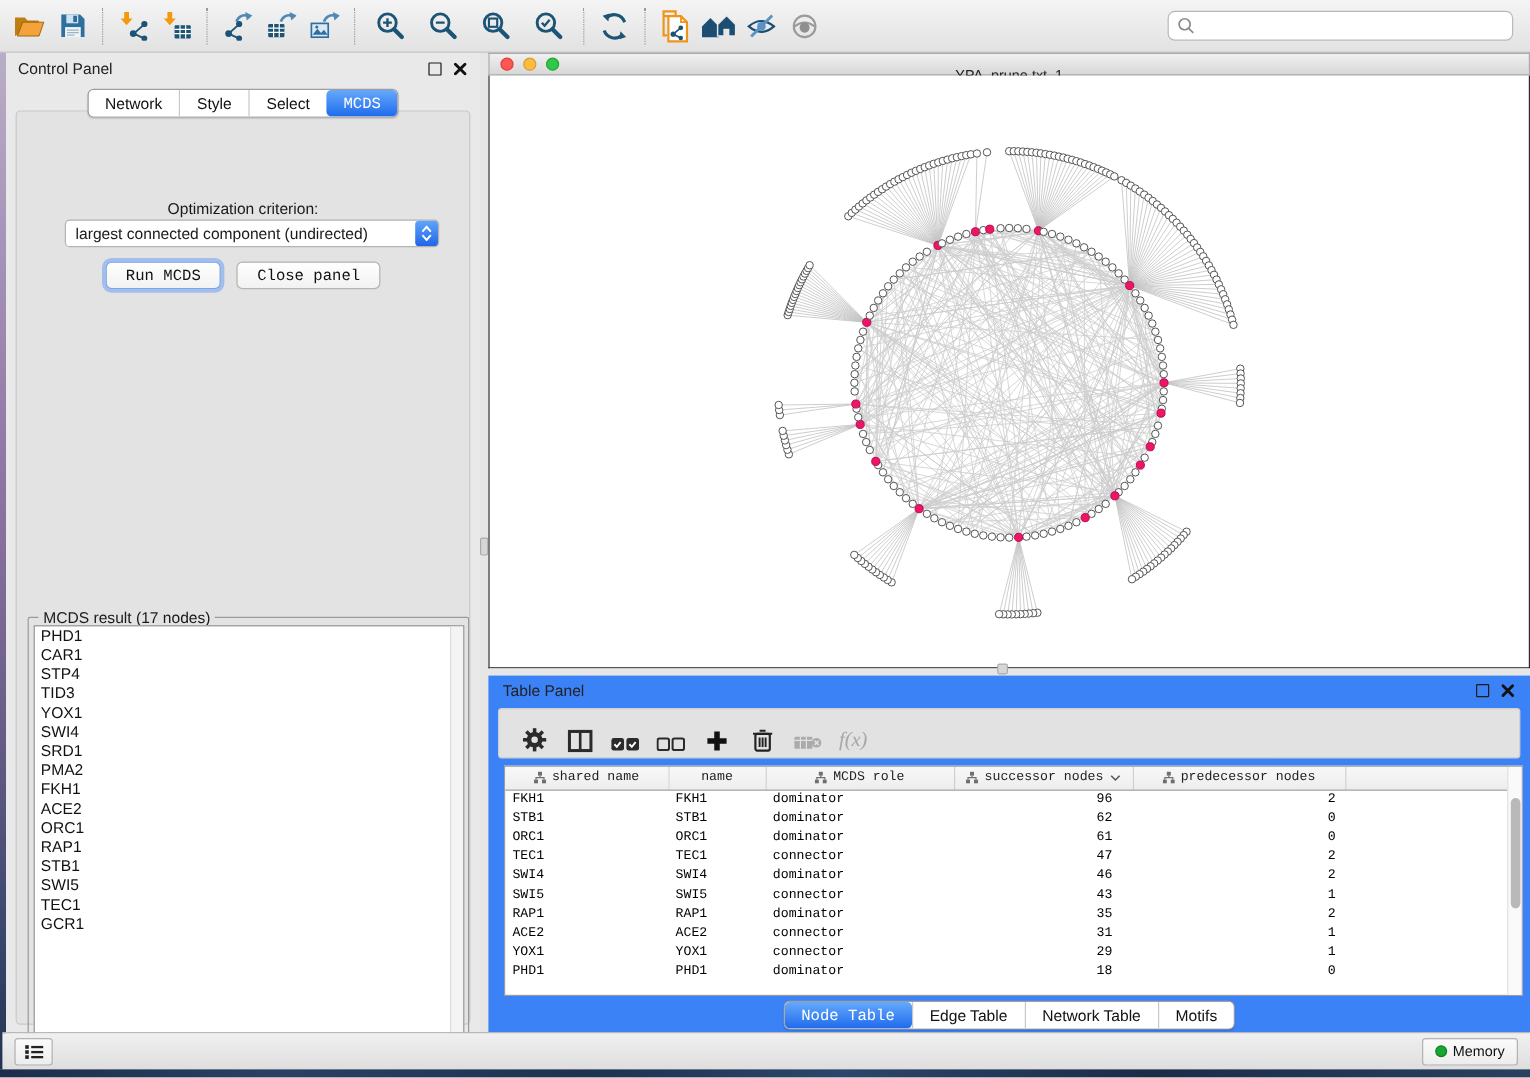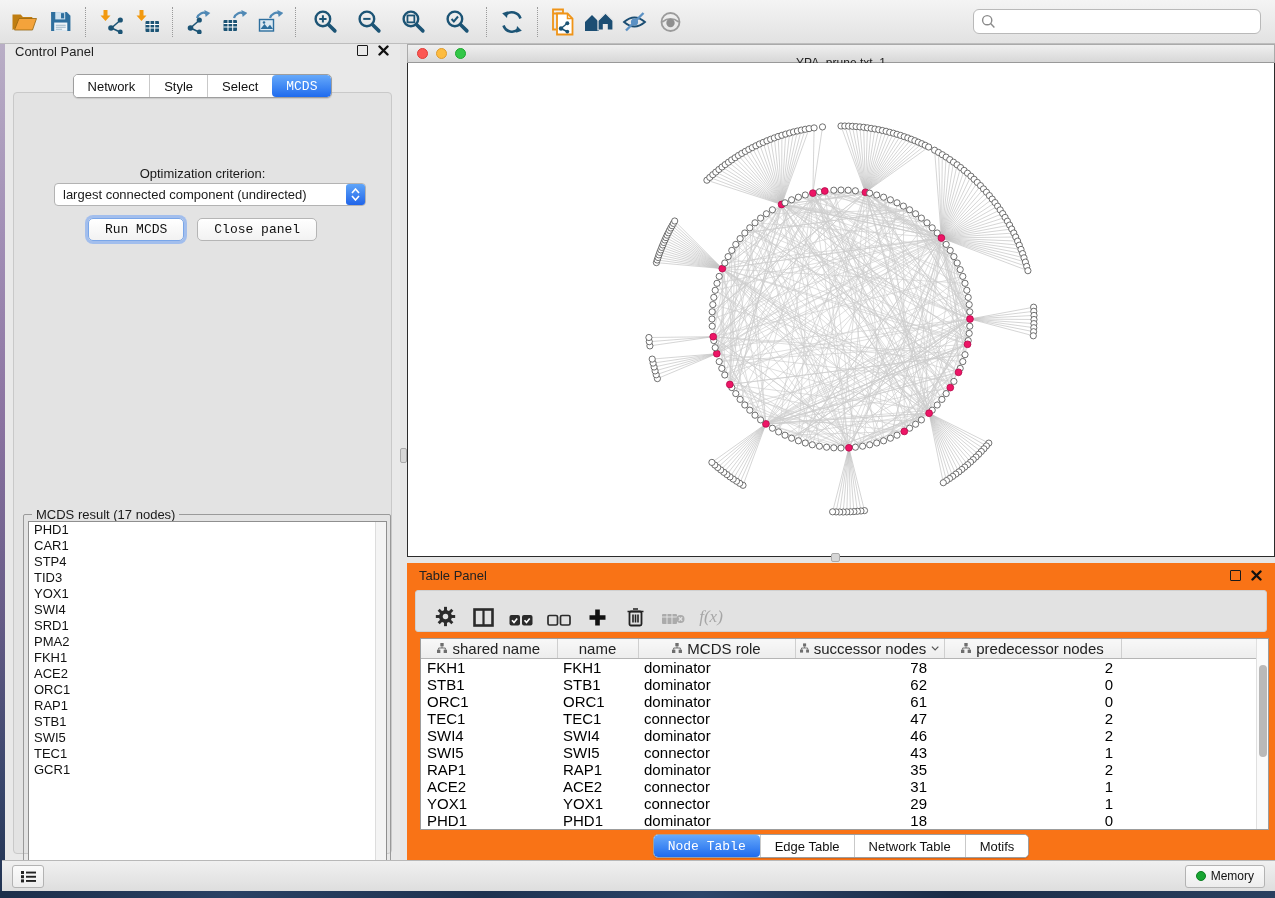--- a/index.html
+++ b/index.html
@@ -19,21 +19,21 @@
     display:flex; align-items:center; padding-left:6px; }
   .tbtn { width:36px; height:36px; border:none; background:transparent; display:flex; align-items:center; justify-content:center; }
   .tbtn.wide { width:44px; }
   .tsep { width:1px; height:30px; border-left:1px dotted #9a9a9a; margin:0 7px; }
   .searchbox { margin-left:auto; margin-right:14px; width:288px; height:25px; background:#fff;
     border:1px solid #b9b9b9; border-radius:6px; display:flex; align-items:center; padding-left:7px; }
   .searchbox input { border:none; outline:none; flex:1; height:20px; font-size:12px; background:transparent; }
 
   
   .control-panel { position:absolute; left:5px; top:44px; width:395px; height:816px; background:#e9e9e9; }
-  .cp-titlebar { position:absolute; left:0; top:0; width:100%; height:26px; display:flex; align-items:flex-start; padding:0 10px; }
+  .cp-titlebar { position:absolute; left:0; top:0; width:100%; height:26px; display:flex; align-items:center; padding:0 10px; }
   .panel-title { font-size:13px; color:#222; }
   .panel-btns { margin-left:auto; display:flex; gap:9px; align-items:center; }
   .float-btn { width:11px; height:11px; border:1.6px solid #1a1a1a; background:transparent; border-radius:1px; }
   .close-btn { background:transparent; border:none; width:13px; height:13px; display:flex; align-items:center; justify-content:center; }
   .cp-pane { position:absolute; left:8px; top:48px; width:379px; height:762px; background:#e3e3e3;
     border:1px solid #c9c9c9; border-radius:4px; }
   .seg-tabs { position:absolute; top:30px; left:0; width:100%; display:flex; justify-content:center; z-index:3; }
   .seg { display:flex; border:1px solid #9e9e9e; border-radius:5px; background:#fff; overflow:hidden;
     box-shadow:0 1px 1px rgba(0,0,0,.12); }
   .seg button { border:none; background:#fff; font-size:13px; padding:3px 14px; height:22px; color:#111;
@@ -75,29 +75,29 @@
     border-bottom:1px solid #999; display:flex; align-items:center; padding:0 8px; position:relative; }
   .traffic { display:flex; gap:8px; position:absolute; left:9px; }
   .light { width:11px; height:11px; border-radius:50%; }
   .light.red { background:#fc5753; border:1px solid #df3d38; }
   .light.yellow { background:#fdbc40; border:1px solid #de9b2d; }
   .light.green { background:#33c748; border:1px solid #1ea72f; }
   .net-title { width:100%; text-align:center; font-size:12px; color:#222;margin-top:19px; }
   .net-canvas { height:494px; background:#fff; border:1px solid #2b2b2b; border-top:none; position:relative; }
 
   
-  .table-panel { position:absolute; left:407px; top:563px; width:868px; height:297px; background:#f97316; }
+  .table-panel { position:absolute; left:407px; top:563px; width:868px; height:297px; background:#3b82f6; }
   .tp-titlebar { height:25px; display:flex; align-items:center; padding:0 12px; }
   .tp-toolbar { position:absolute; left:8px; top:27px; width:852px; height:42px; background:#e2e2e2;
     border:1px solid #d0d0d0; border-radius:3px; display:flex; align-items:center; padding-left:12px; gap:4px; }
   .tp-btn { width:34px; height:32px; border:none; background:transparent; display:flex; align-items:flex-end; justify-content:center; }
   .fx-label { font-family:"Liberation Serif", serif; font-style:italic; font-size:17px; color:#a6a6a6; }
   .tbl-wrap { position:absolute; left:13px; top:75px; width:849px; height:192px; background:#fff;
     border:1px solid #9c9c9c; overflow:hidden; }
-  table.node-table { border-collapse:collapse; table-layout:fixed; width:836px; font-size:15px; }
+  table.node-table { border-collapse:collapse; table-layout:fixed; width:836px; font-size:11px;font-family:Liberation Mono, monospace; }
   .node-table th { height:19px; background:linear-gradient(180deg,#f8f8f8,#ededed); font-weight:normal;
     border-right:1px solid #cfcfcf; border-bottom:1px solid #b5b5b5; padding:0 4px; white-space:nowrap;
     overflow:hidden; }
   .node-table th .hdr { display:flex; align-items:center; justify-content:center; gap:5px; color:#222; }
   .node-table td { height:16px; padding:0 6px; white-space:nowrap; overflow:hidden; color:#000; }
   .node-table td.num { text-align:right; }
   .tbl-scroll { position:absolute; right:0; top:0; width:12px; height:100%; background:#fafafa; border-left:1px solid #e0e0e0; }
   .tbl-thumb { position:absolute; left:1.5px; top:26px; width:8px; height:92px; background:#b9b9b9; border-radius:4px; }
   .tp-tabs { position:absolute; top:271px; left:0; width:100%; display:flex; justify-content:center; }
 
@@ -1294,21 +1294,21 @@
               </span>
             </th>
             <th style="width:136px"></th>
           </tr>
         </thead>
       <tbody id="node-table-body">
           <tr>
             <td>FKH1</td>
             <td>FKH1</td>
             <td>dominator</td>
-            <td class="num" style="padding-right:17px">78</td>
+            <td class="num" style="padding-right:17px">96</td>
             <td class="num" style="padding-right:8px">2</td>
             <td></td>
           </tr>
           <tr>
             <td>STB1</td>
             <td>STB1</td>
             <td>dominator</td>
             <td class="num" style="padding-right:17px">62</td>
             <td class="num" style="padding-right:8px">0</td>
             <td></td>

